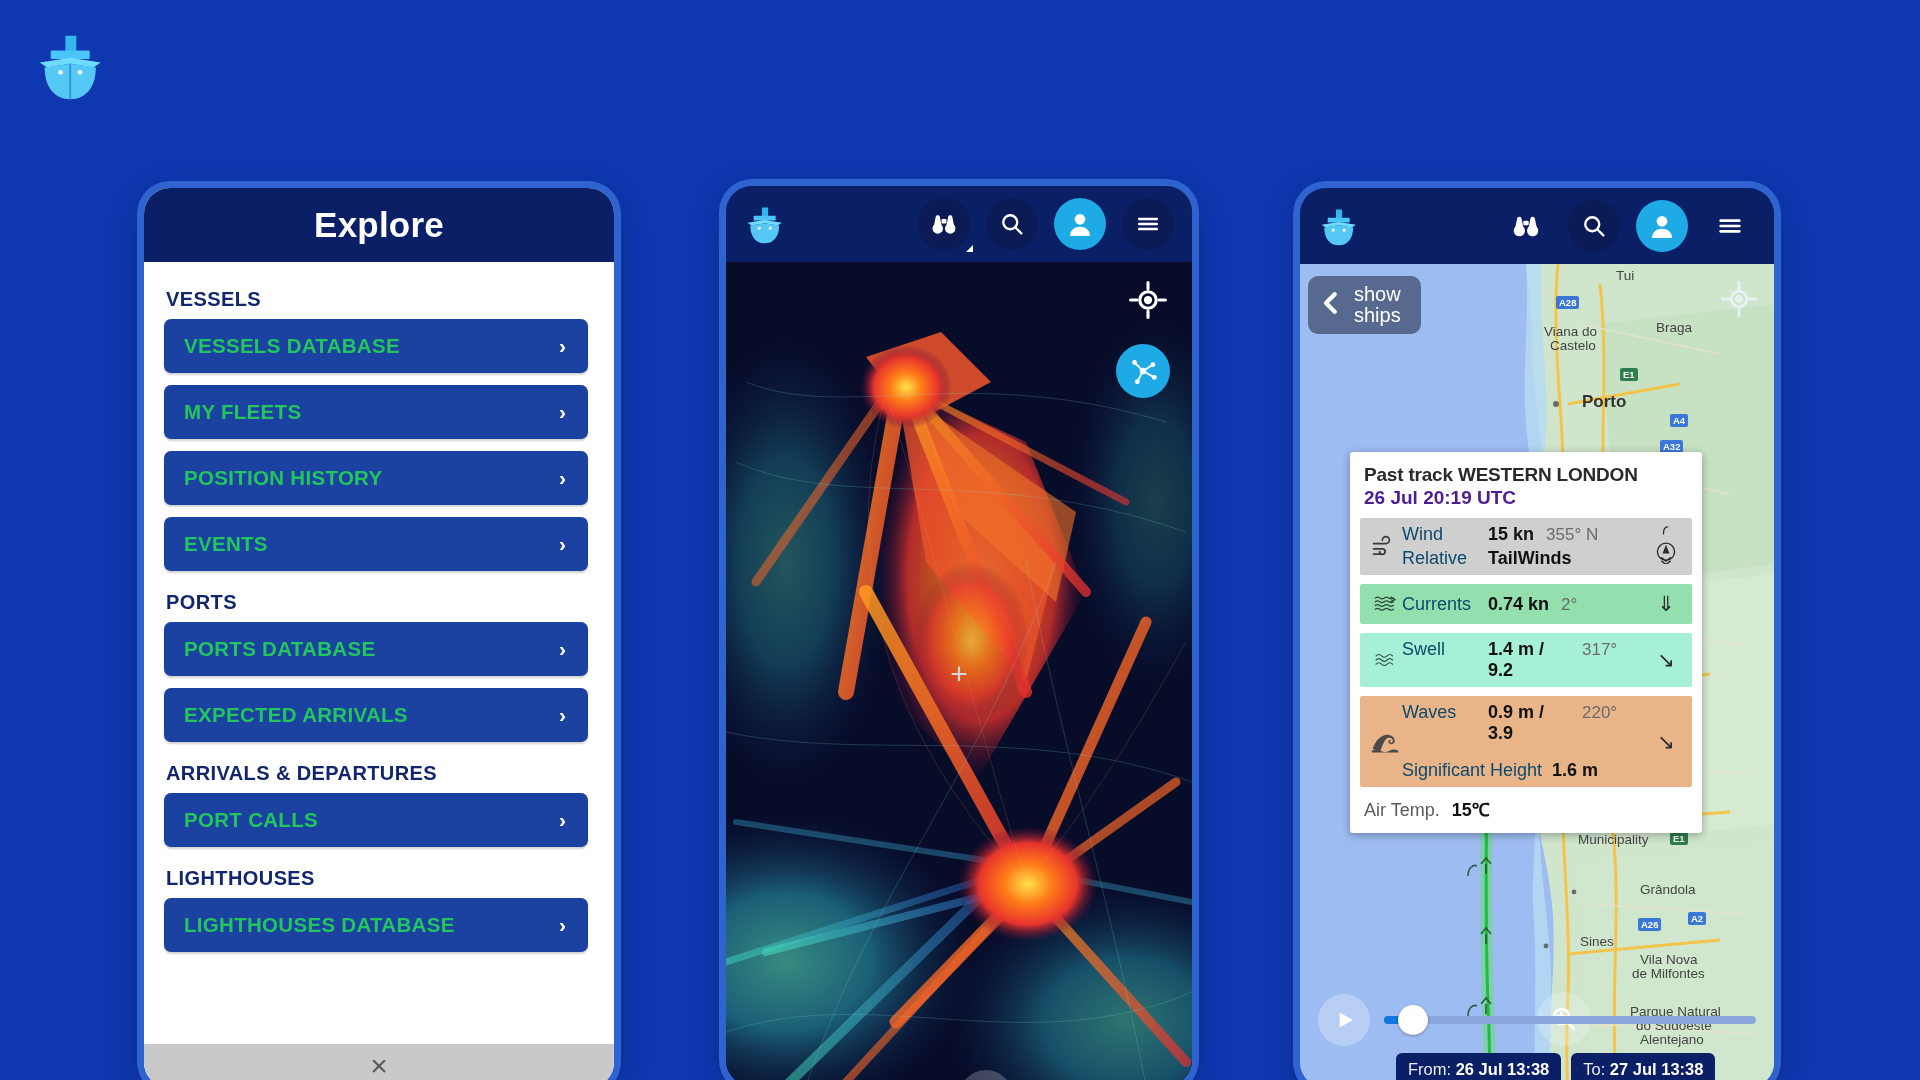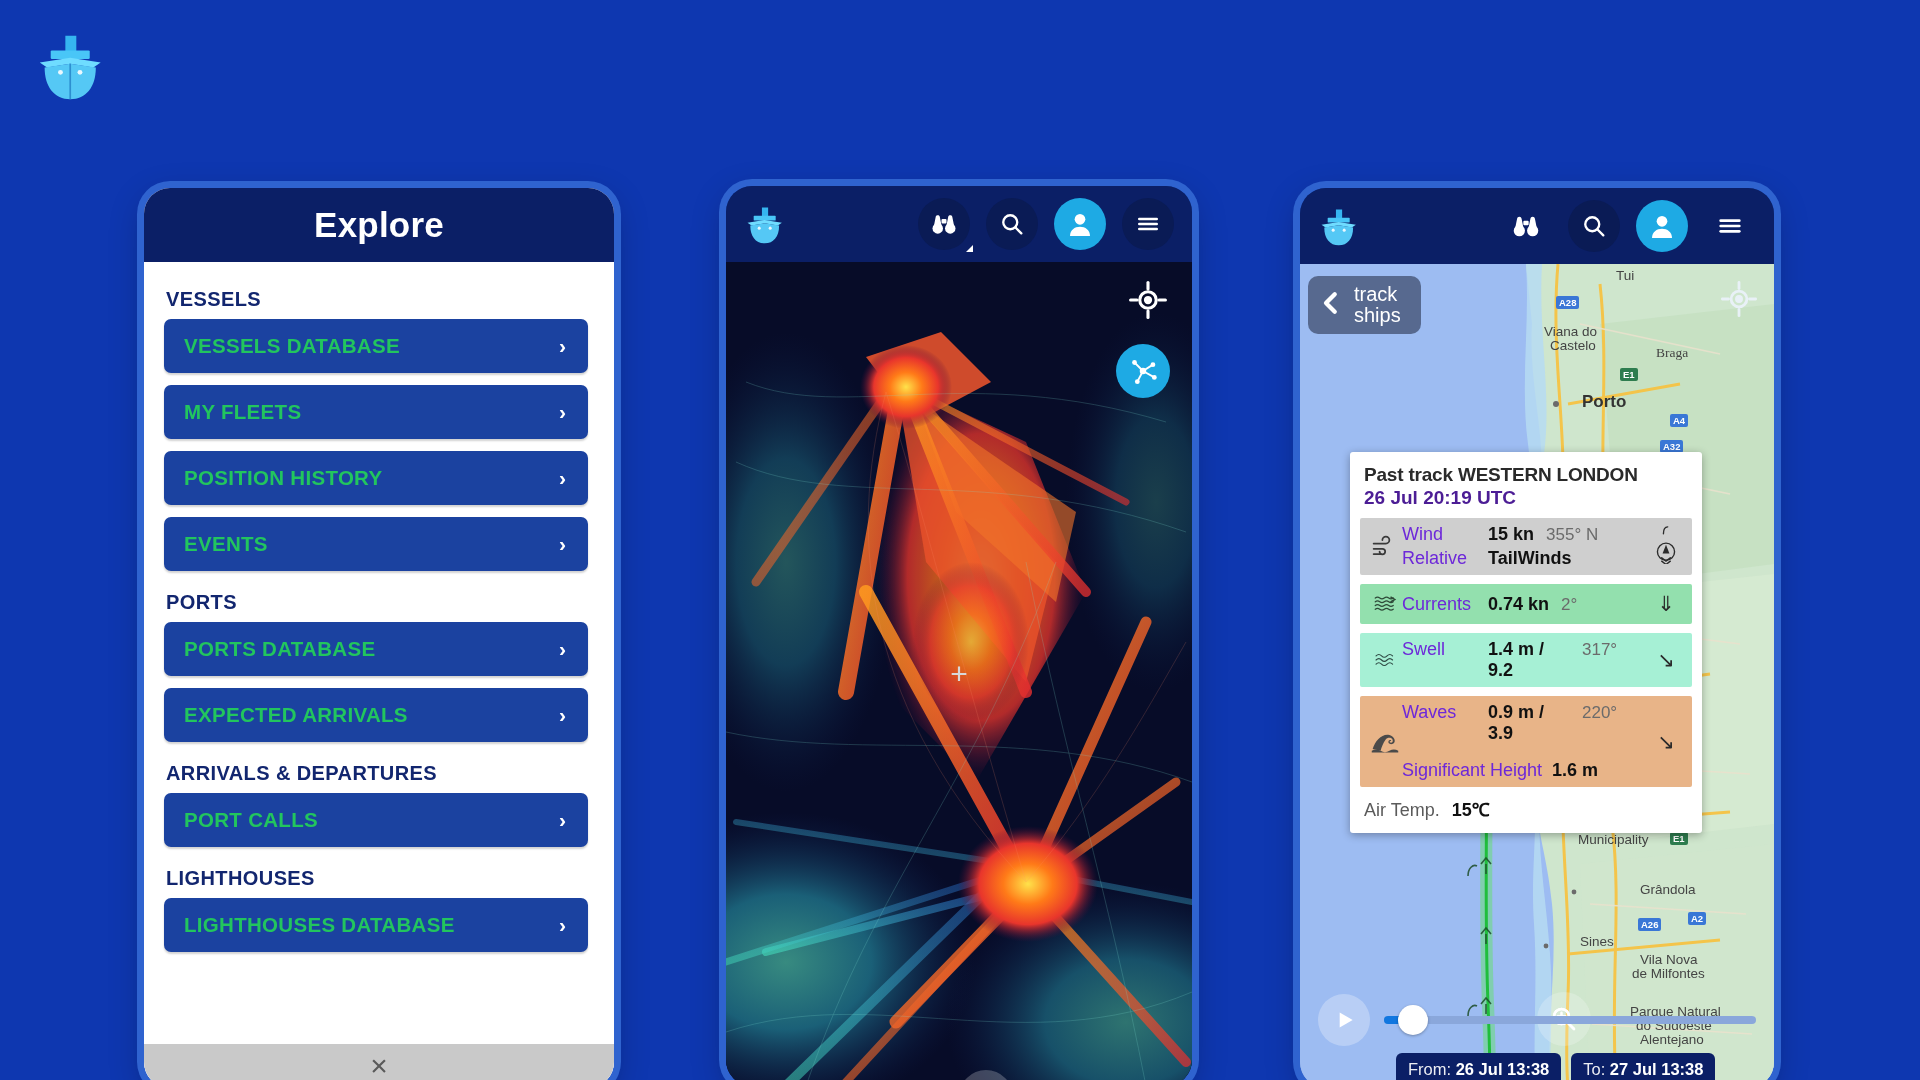--- a/index.html
+++ b/index.html
@@ -96,21 +96,21 @@
   .wx-title { padding: 0 14px; color:#1b1b1b; }
   .wx-title .l1 { font-size: 19px; font-weight: 700; color:#2a2a2a; letter-spacing:-.2px;}
   .wx-title .l2 { font-size: 19px; font-weight: 700; color:#4c1d95; margin-top: 1px; }
   .wx-row {
     display:flex; align-items:center; margin: 9px 10px 0 10px; padding: 6px 8px;
     border-radius: 2px; min-height: 40px;
   }
   .wx-row .ico { width: 34px; flex: 0 0 34px; display:flex; align-items:center; justify-content:center; }
   .wx-row .mid { flex: 1 1 auto; }
   .wx-line { display:flex; align-items:baseline; }
-  .wx-k { color:#6d28d9; font-size: 18px; width: 86px; flex: 0 0 86px; }
+  .wx-k { color:#0c4a6e; font-size: 18px; width: 86px; flex: 0 0 86px; }
   .wx-k.wide { width: 150px; flex: 0 0 150px; }
   .wx-v { color:#111; font-size: 18px; font-weight: 700; }
   .wx-deg { color:#6b6b6b; font-size: 17px; width: 66px; flex:0 0 66px; text-align:left; margin-left: 12px;}
   .wx-arrow { width: 36px; flex:0 0 36px; text-align:center; color:#2b2b2b; font-size: 21px; }
   .wx-temp { display:flex; align-items:baseline; padding: 10px 14px 12px 14px; border-radius: 17px; }
   .wx-temp .k { color:#5b5b5b; font-size: 18px; }
   .wx-temp .v { color:#111; font-size: 18px; font-weight: 700; margin-left: 12px; }
 
   .p3-zoom { position:absolute; bottom: 96px; left: 50%; transform: translateX(-50%); display:flex; gap: 16px; }
   .timeline { position:absolute; left: 18px; right: 18px; bottom: 42px; display:flex; align-items:center; }
@@ -459,21 +459,21 @@
           <path d="M168 612 c0 -8 5 -12 9 -10"></path>
           <path d="M168 752 c0 -8 5 -12 9 -10"></path>
         </g>
         <polygon points="186,440 192,456 186,452 180,456" fill="#2fc24a" stroke="#14591f" stroke-width="1"></polygon>
       </svg>
 
       <div style="position:absolute;inset:0;">
         <span class="mlabel mid" style="left:316px;top:4px;">Tui</span>
         <span class="mlabel mid" style="left:244px;top:60px;">Viana do</span>
         <span class="mlabel mid" style="left:250px;top:74px;">Castelo</span>
-        <span class="mlabel mid" style="left:356px;top:81px;font-family:Liberation Serif, serif;">Braga</span>
+        <span class="mlabel mid" style="left:356px;top:56px;">Braga</span>
         <span class="mlabel big" style="left:282px;top:128px;">Porto</span>
         <span class="mlabel mid" style="left:282px;top:208px;">Aveiro</span>
         <span class="mlabel mid" style="left:348px;top:212px;">Águeda</span>
         <span class="mlabel mid" style="left:346px;top:266px;">Coimbra</span>
         <span class="mlabel mid" style="left:300px;top:342px;">Fátima</span>
         <span class="mlabel mid" style="left:298px;top:370px;">Entroncamento</span>
         <span class="mlabel mid" style="left:282px;top:408px;">Santarém</span>
         <span class="mlabel mid" style="left:226px;top:488px;">Sintra</span>
         <span class="mlabel mid" style="left:216px;top:510px;">Cascais</span>
         <span class="mlabel big" style="left:256px;top:482px;">Lisbon</span>
@@ -510,21 +510,21 @@
         <span class="road" style="left:388px;top:648px;">A2</span>
       </div>
 
       <div class="showships">
         <span>
           <svg viewBox="0 0 24 24" width="30" height="30" fill="none" stroke="#fff" stroke-width="3.4" stroke-linecap="round" stroke-linejoin="round">
             <polyline points="15 5 8 12 15 19"></polyline>
           </svg>
         </span>
         <span class="txt">
-          <span>track</span><br>
+          <span>show</span><br>
           <span>ships</span>
         </span>
       </div>
 
       <div class="p3-gps">
         <svg viewBox="0 0 48 48" width="42" height="42" fill="none" stroke="#eef4ff" stroke-width="3.2" stroke-linecap="round" opacity=".85">
           <circle cx="24" cy="24" r="9"></circle>
             <circle cx="24" cy="24" r="4.5" fill="#eef4ff" stroke="none"></circle>
           <line x1="24" y1="5" x2="24" y2="12"></line>
             <line x1="24" y1="36" x2="24" y2="43"></line>

